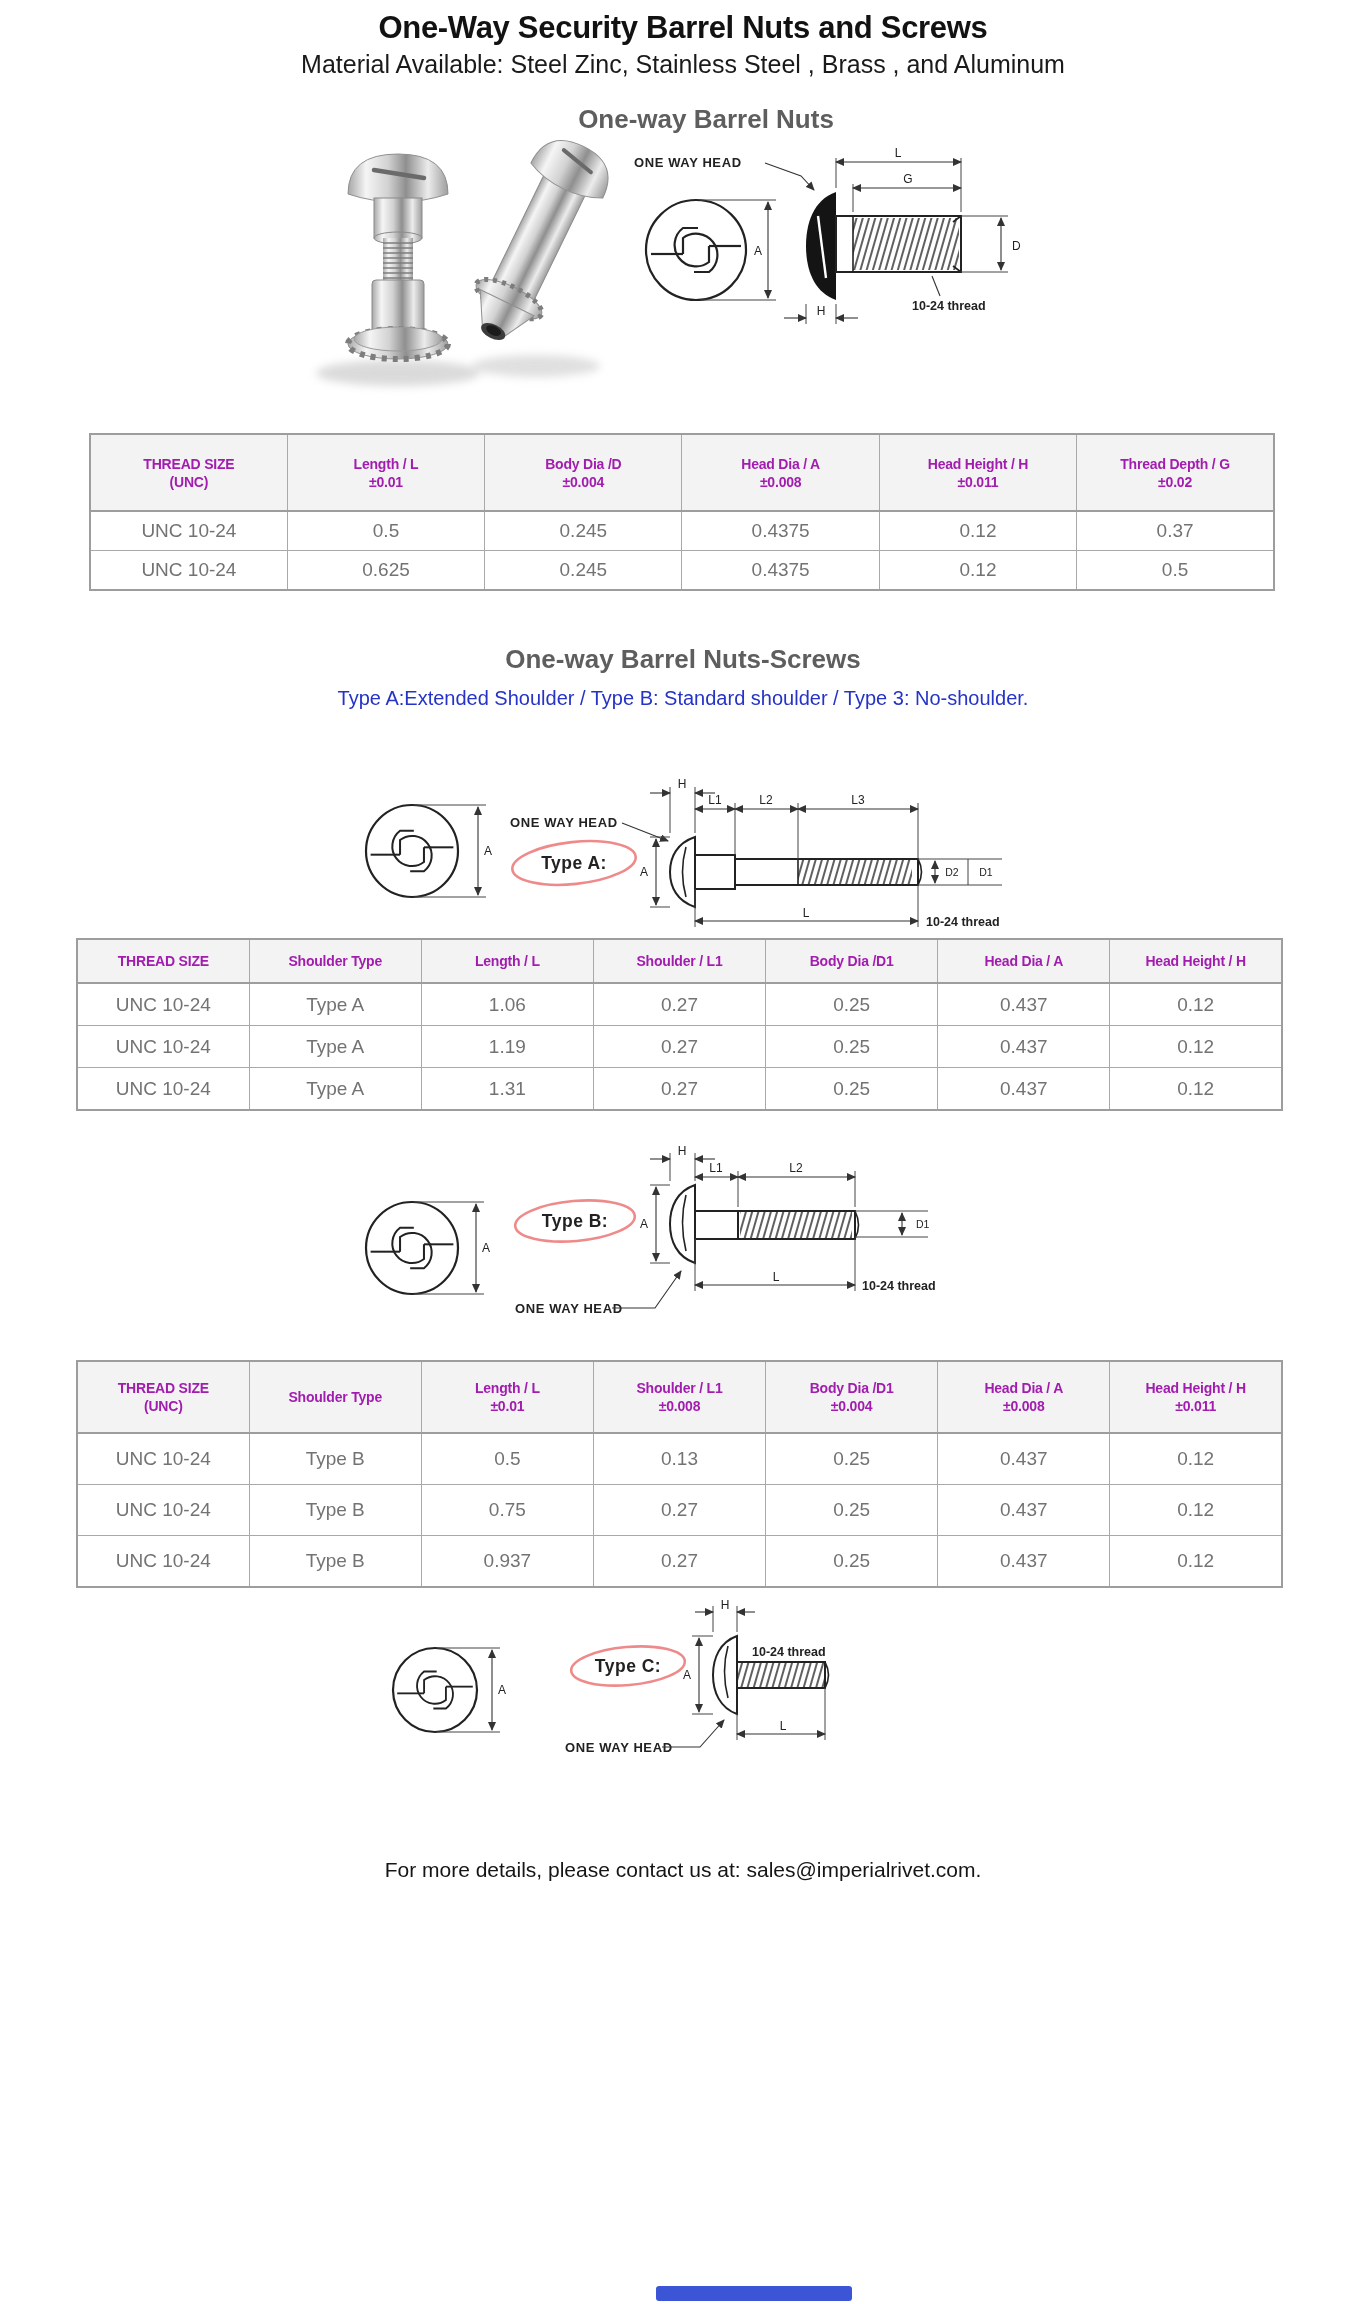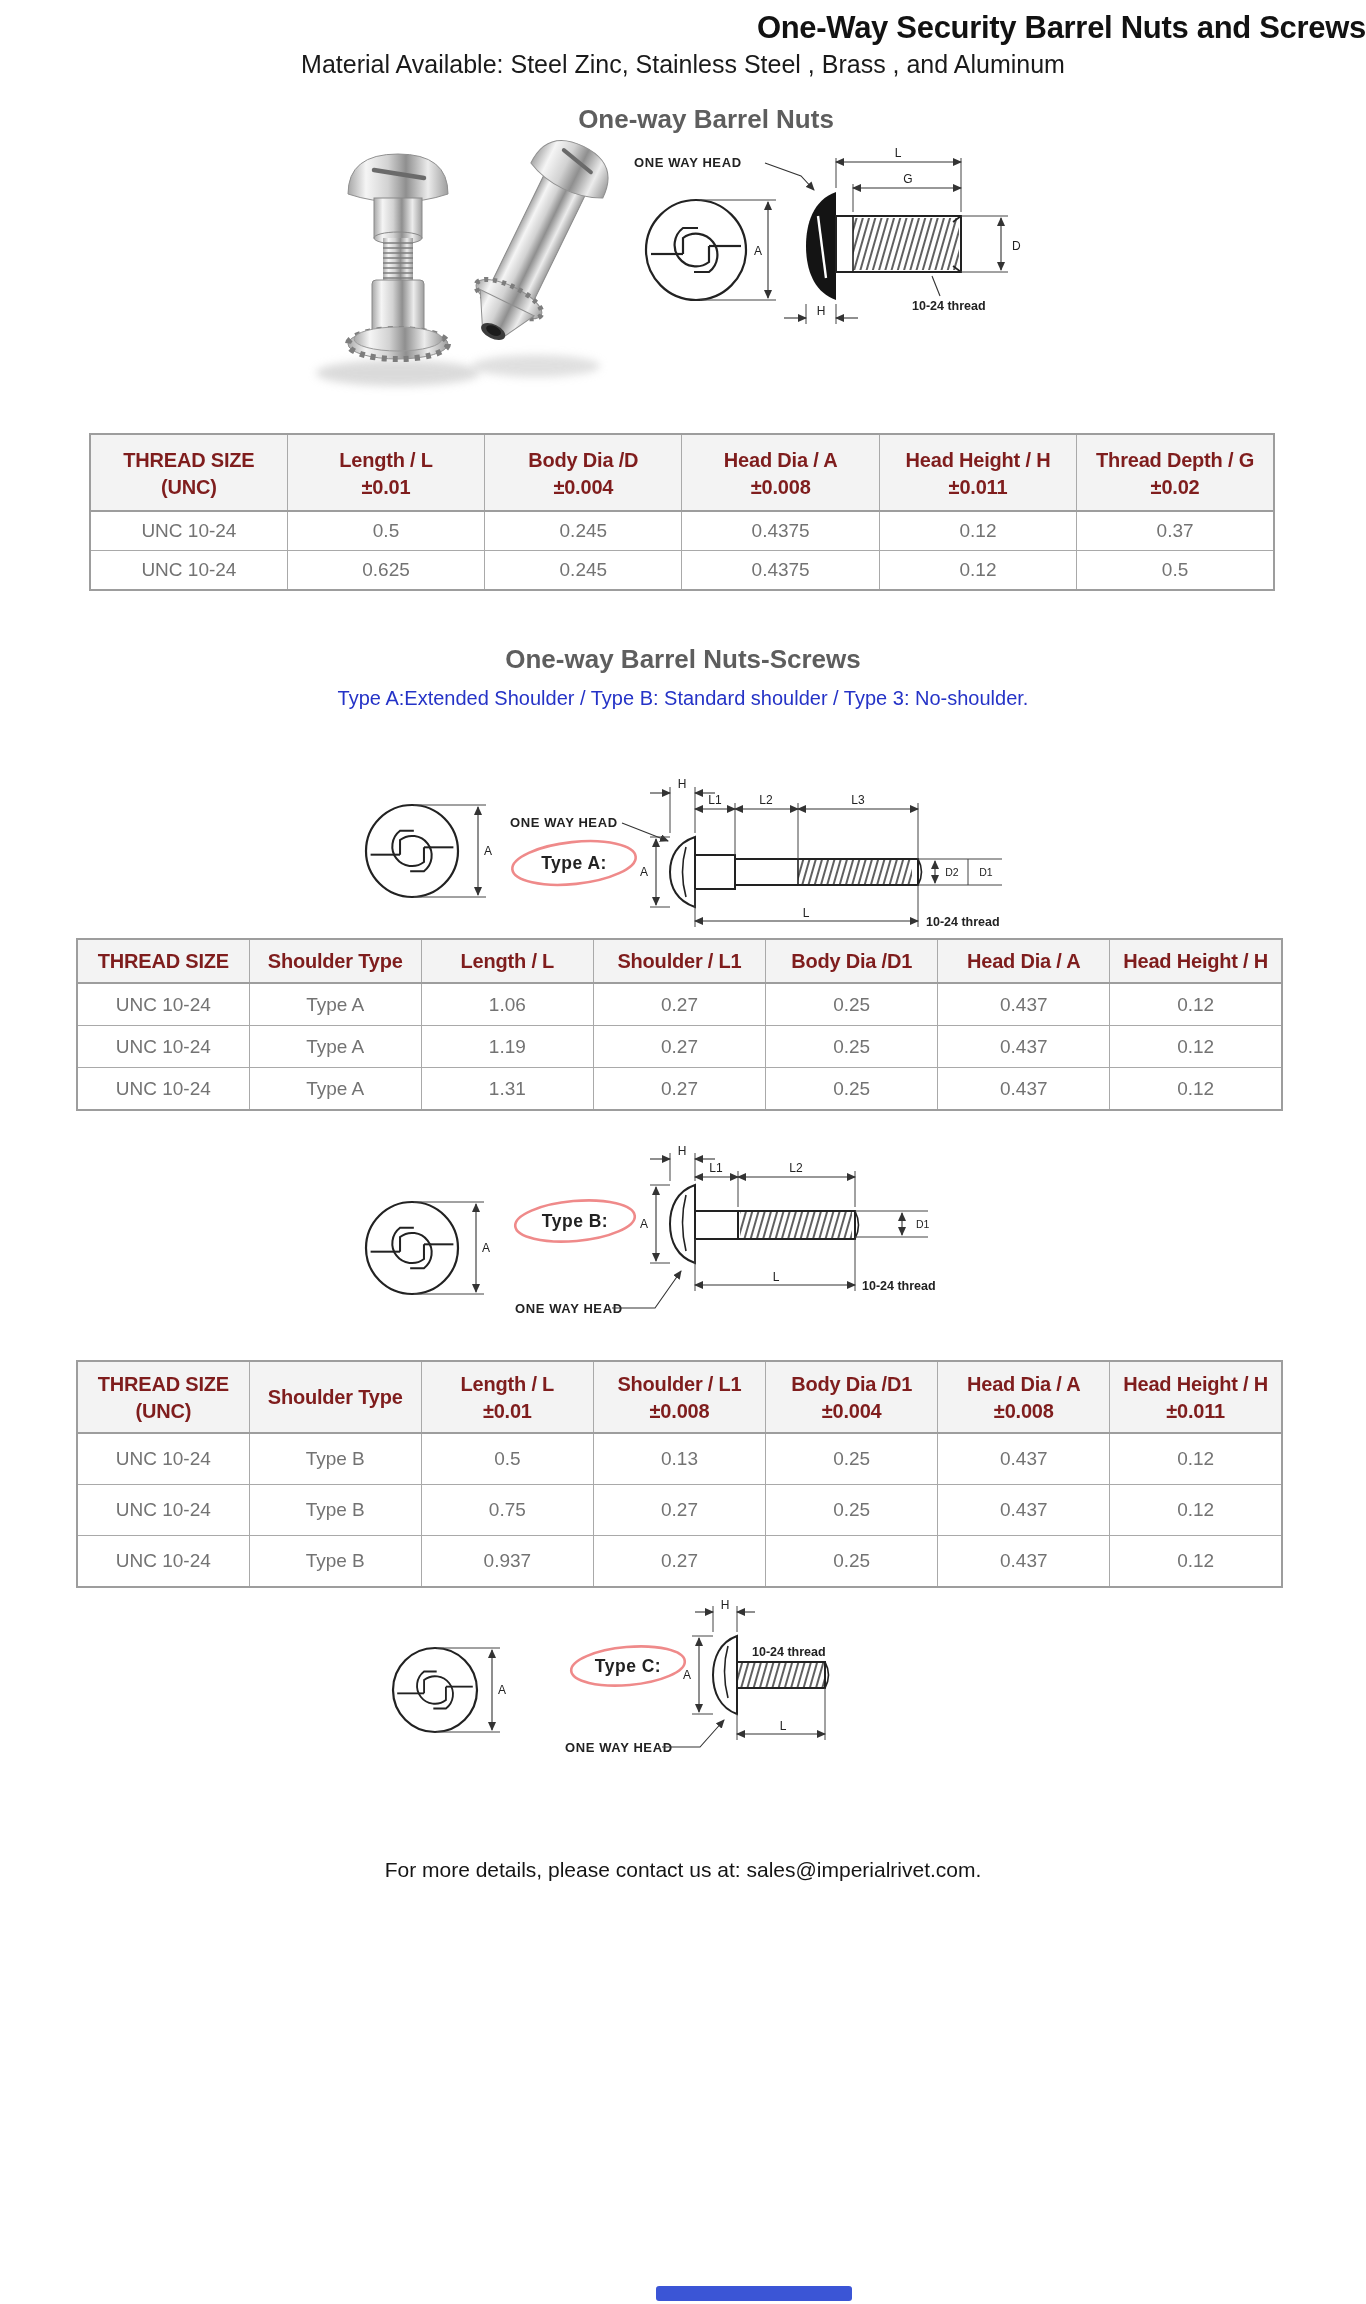--- a/index.html
+++ b/index.html
@@ -2,32 +2,32 @@
 <html><head>
 <meta charset="utf-8">
 <style>
   html,body{margin:0;padding:0;}
   body{
     width:1366px;height:2304px;position:relative;background:#ffffff;
     font-family:"Liberation Sans", sans-serif;color:#141414;overflow:hidden;
   }
   .abs{position:absolute;}
   .center{left:0;width:1366px;text-align:center;}
-  .page-title{top:10px;font-size:31px;font-weight:700;letter-spacing:-0.3px;color:#121212;text-align:right;}
+  .page-title{top:10px;font-size:31px;font-weight:700;letter-spacing:-0.3px;color:#121212;}
   .page-subtitle{top:50px;font-size:25px;color:#1a1a1a;}
   .sec-heading{font-size:26px;font-weight:700;color:#5e5e5e;letter-spacing:0px;}
   .sec1{top:104px;padding-left:23px;}
   .sec2{top:644px;}
   .type-note{top:687px;font-size:20px;color:#2533c7;}
   .footer-note{top:1858px;font-size:21px;color:#151515;}
   .bottom-bar{left:656px;top:2286px;width:196px;height:15px;background:#3b55d6;border-radius:3px;}
 
   table.spec{position:absolute;border-collapse:collapse;table-layout:fixed;background:#fff;border:2px solid #9d9d9d;}
   table.spec th,table.spec td{border:1px solid #a9a9a9;text-align:center;vertical-align:middle;padding:0 4px;}
-  table.spec th{background:#f3f3f3;font-weight:700;font-size:20px;color:#7f1d1d;letter-spacing:-0.2px;}
+  table.spec th{background:#f3f3f3;font-weight:700;font-size:14px;color:#a21caf;letter-spacing:-0.2px;}
   table.spec thead th{border-bottom:2px solid #9d9d9d;}
   table.spec td{font-size:19px;color:#737373;}
   .t1{left:89px;top:433px;width:1186px;}
   .t1 th{height:75px;} .t1 td{height:38px;}
   .t2{left:76px;top:938px;width:1207px;}
   .t2 th{height:42px;} .t2 td{height:41px;}
   .t3{left:76px;top:1360px;width:1207px;}
   .t3 th{height:70px;} .t3 td{height:50px;}
   .hl{line-height:1.45;} .hs{line-height:1.25;} .hs:empty{display:none;}
 

